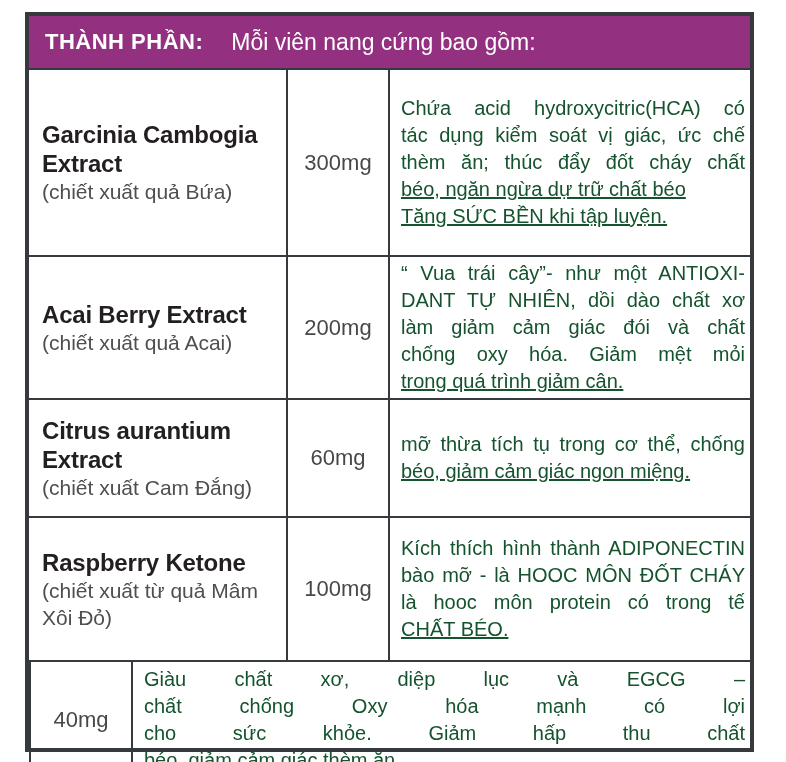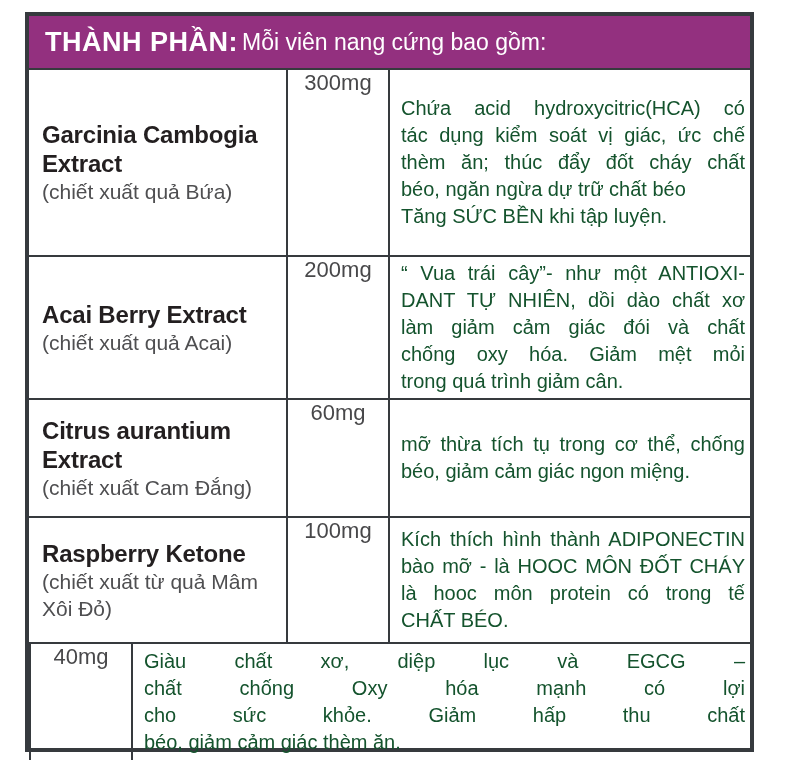--- a/index.html
+++ b/index.html
@@ -27,29 +27,29 @@
     height: 52px;
     flex: 0 0 52px;
     background: var(--accent, #93307f);
     display: flex;
     align-items: center;
     padding-left: 16px;
     box-sizing: border-box;
     color: #ffffff;
   }
   .ht {
-    font-size: 27px;
+    font-size: 22px;
     font-weight: 800;
     letter-spacing: 0.5px;
     white-space: nowrap;
   }
   .hs {
     font-size: 23px;
     font-weight: 400;
-    margin-left: 4px;
+    margin-left: 28px;
     white-space: nowrap;
   }
   .row {
     display: flex;
     flex-direction: row;
     box-sizing: border-box;
     border-top: 2px solid var(--border, #363a3e);
     flex: 0 0 auto;
   }
   .row.grow { flex: 1 1 auto; }
@@ -73,21 +73,21 @@
     font-size: 21px;
     line-height: 27px;
     font-weight: 400;
     color: #4f4f51;
   }
   .amt-cell {
     width: 102px;
     flex: 0 0 102px;
     border-left: 2px solid var(--border, #363a3e);
     display: flex;
-    align-items: flex-start;
+    align-items: center;
     justify-content: center;
   }
   .amt {
     font-size: 22px;
     color: #48484a;
   }
   .desc-cell {
     flex: 1 1 auto;
     border-left: 2px solid var(--border, #363a3e);
     padding: 4px 5px 4px 11px;
@@ -102,20 +102,21 @@
     color: #14532d;
     white-space: nowrap;
   }
   .desc-cell div.jl {
     white-space: normal;
     text-align: justify;
     text-align-last: justify;
   }
   .desc-cell div.ll {
     text-align: left;
+    text-decoration: underline;
   }
 </style>
 </head>
 <body>
 
 <div class="tbl">
 
   <div class="thead">
     <span class="ht">THÀNH PHẦN:</span>
     <span class="hs">Mỗi viên nang cứng bao gồm:</span>
@@ -162,21 +163,21 @@
     </div>
     <div class="c amt-cell">
       <span class="amt">60mg</span>
     </div>
     <div class="c desc-cell">
       <div class="jl">mỡ thừa tích tụ trong cơ thể, chống</div>
       <div class="ll">béo, giảm cảm giác ngon miệng.</div>
     </div>
   </div>
 
-  <div class="row" style="height:126px">
+  <div class="row" style="height:144px">
     <div class="c name-cell">
       <div class="nm">Raspberry Ketone</div>
       <div class="sub">(chiết xuất từ quả Mâm Xôi Đỏ)</div>
     </div>
     <div class="c amt-cell">
       <span class="amt">100mg</span>
     </div>
     <div class="c desc-cell">
       <div class="jl">Kích thích hình thành ADIPONECTIN</div>
       <div class="jl">bào mỡ - là HOOC MÔN ĐỐT CHÁY</div>

